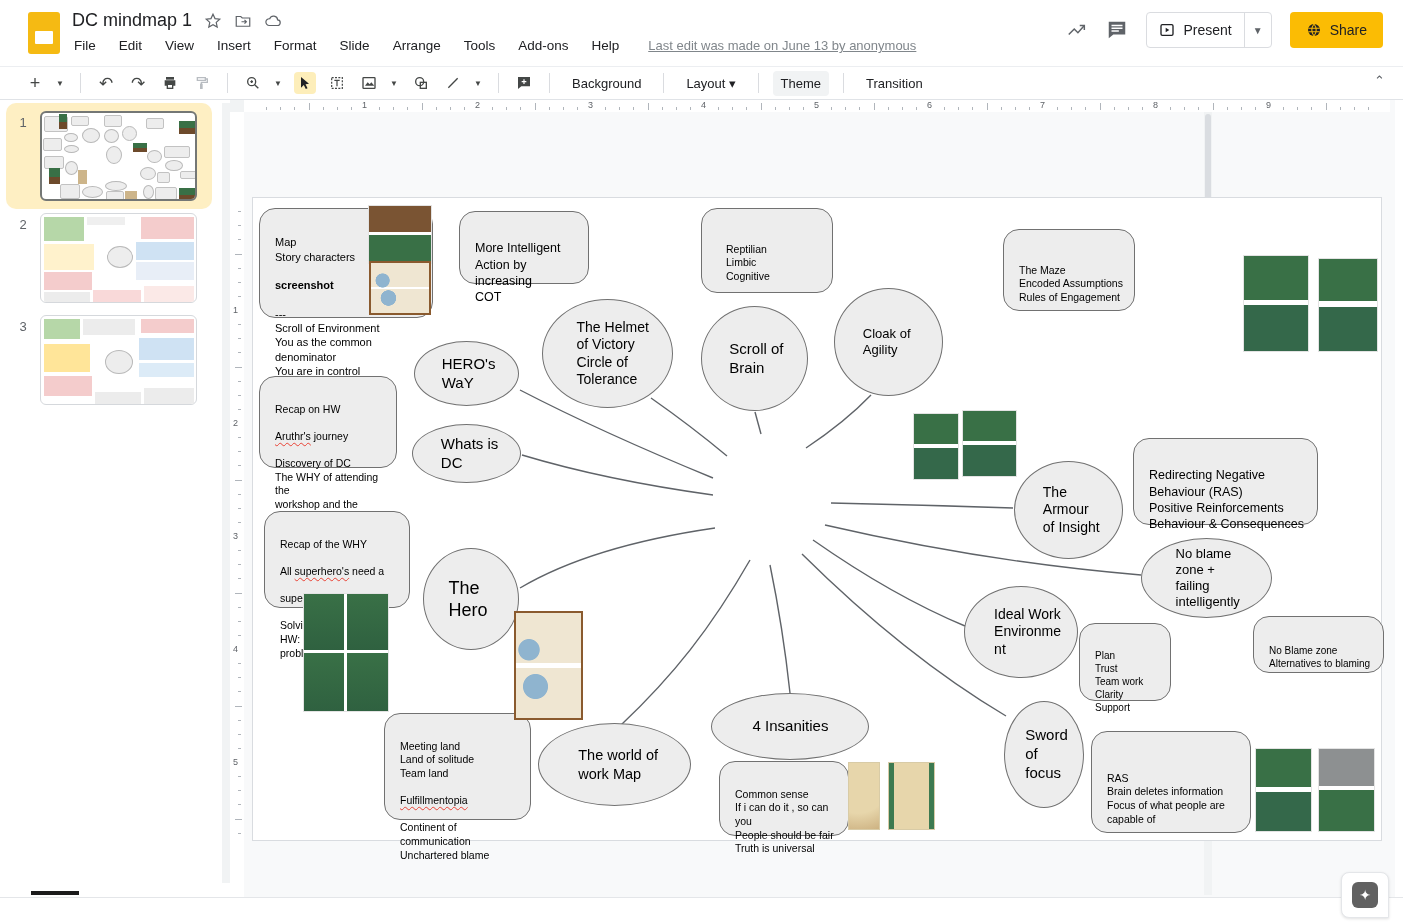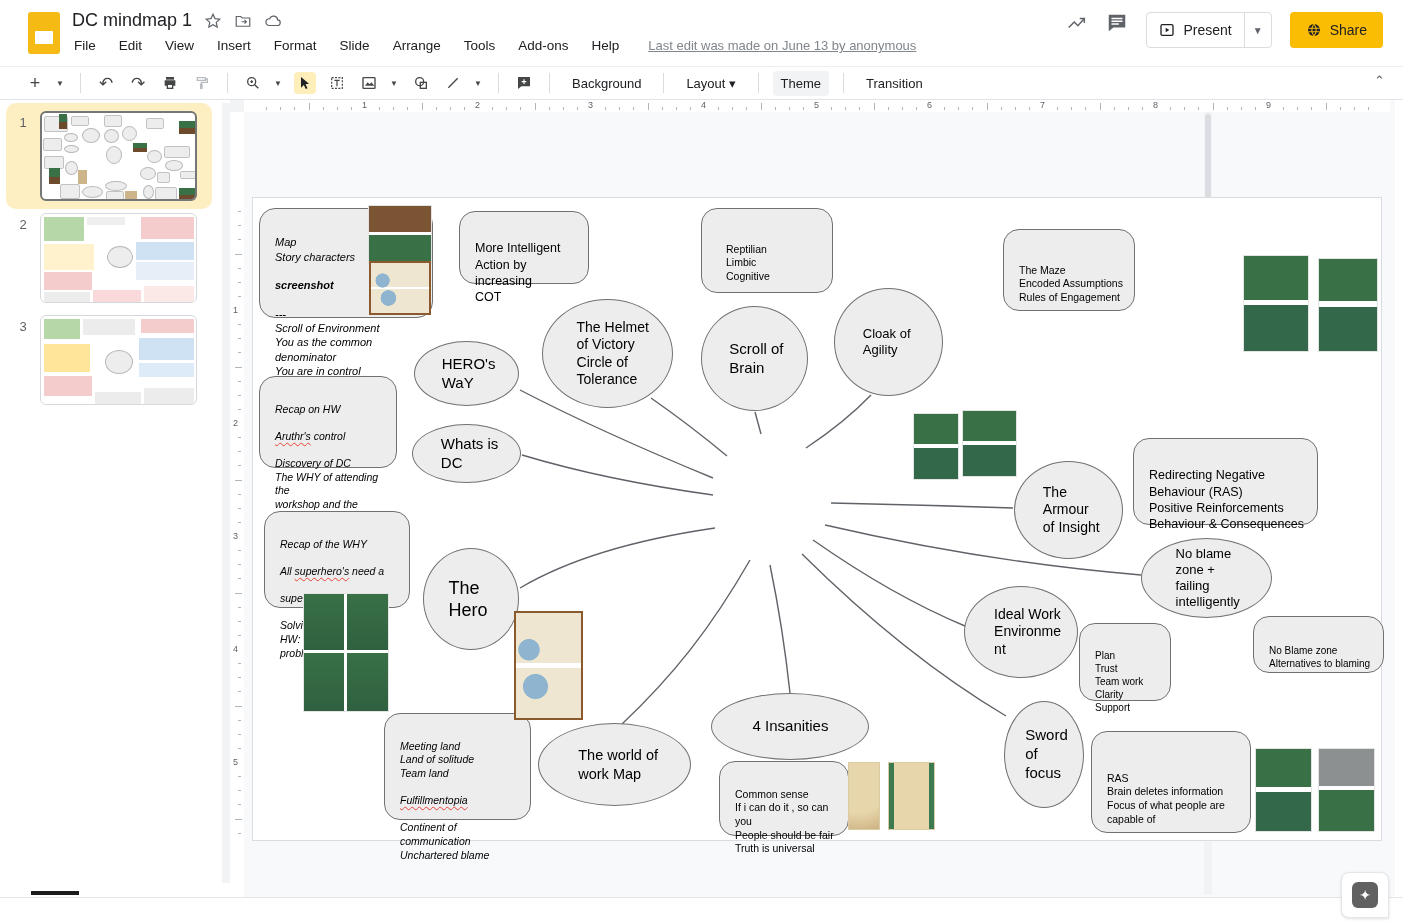--- a/index.html
+++ b/index.html
@@ -10,21 +10,21 @@
   
   #header { position:absolute; left:0; top:0; width:1403px; height:66px; background:#fff; }
   #logo { position:absolute; left:28px; top:12px; width:32px; height:42px; background:#f5ba13; border-radius:3px; }
   #logo::after { content:""; position:absolute; left:7px; top:19px; width:18px; height:13px; background:#fff; border-radius:1px; }
   #title-row { position:absolute; left:72px; top:10px; display:flex; align-items:center; gap:12px; }
   #doc-title { font-size:18px; color:#202124; }
   .hicon { width:18px; height:18px; fill:none; stroke:#5f6368; stroke-width:1.6; }
   #menu-row { position:absolute; left:72px; top:36px; display:flex; align-items:center; gap:19px; font-size:13.5px; color:#202124; }
   .menu-item { cursor:default; padding:2px 2px; }
   #last-edit { color:#80868b; text-decoration:underline; margin-left:8px; font-size:13px; }
-  #header-right { position:absolute; right:20px; top:12px; display:flex; align-items:flex-start; gap:18px; }
+  #header-right { position:absolute; right:20px; top:12px; display:flex; align-items:center; gap:18px; }
   .btn-present { display:flex; align-items:center; border:1px solid #dadce0; border-radius:4px; height:36px; background:#fff; }
   .btn-present .main { display:flex; align-items:center; gap:8px; padding:0 12px; font-size:14px; }
   .btn-present .caret { border-left:1px solid #dadce0; padding:0 8px; height:100%; display:flex; align-items:center; color:#5f6368; font-size:10px; }
   .btn-share { display:flex; align-items:center; gap:8px; background:#fbbc04; border-radius:4px; height:36px; padding:0 16px; font-size:14px; color:#202124; }
 
   
   #toolbar { position:absolute; left:0; top:66px; width:1403px; height:34px; background:#fff;
     border-top:1px solid #eceef1; border-bottom:1px solid #e0e3e7; display:flex; align-items:center; padding-left:24px; gap:10px; }
   .tb-ic { width:22px; height:22px; display:flex; align-items:center; justify-content:center; color:#444746; font-size:15px; border-radius:4px; }
   .tb-ic svg { width:16px; height:16px; }
@@ -65,21 +65,21 @@
   #main-scroll i { position:absolute; left:1px; top:2px; width:6px; height:120px; background:#dadde1; border-radius:3px; }
 
   
   #canvas { position:absolute; left:252px; top:197px; width:1130px; height:644px; background:#fff; border:1px solid #d9dce0; }
   #lines { position:absolute; left:0; top:0; width:1130px; height:644px; }
   #lines path { stroke:#5f6368; stroke-width:1.4; fill:none; }
 
   .nb { position:absolute; background:#ededed; border:1.5px solid #717171; border-radius:16px;
         padding:12px 10px 6px 15px; white-space:pre-line; color:#000; line-height:1.3; z-index:2; }
   .nb span { white-space:pre-line; }
-  .blk { display:block;font-style:italic; }
+  .blk { display:block; }
   .ne { position:absolute; background:#ededed; border:1.5px solid #717171; border-radius:50%;
         display:flex; align-items:center; white-space:pre-line; color:#000; line-height:1.25; z-index:2; }
   .ne > span { display:block; width:100%; padding-left:26%; }
   .sq { text-decoration:underline; text-decoration-style:wavy; text-decoration-color:#e94235; text-decoration-thickness:1px; text-underline-offset:2px; }
   .b { font-weight:bold; }
   #center-node { font-weight:bold; font-size:20px; letter-spacing:0.5px; }
   #center-node > span { padding-left:22%; }
 
   .comic { position:absolute; z-index:3; }
   .cgreen { background:linear-gradient(to bottom,#397046 0 46%,#fff 46% 52%,#34684a 52% 100%); outline:1px solid #e3e3e3; }
@@ -486,21 +486,21 @@
 Action by increasing
 COT</span>
     </div>
     <div class="nb" style="left:750px;top:31px;width:132px;height:82px;font-size:10.5px;padding-top:20px">
       <span>The Maze
 Encoded Assumptions
 Rules of Engagement</span>
     </div>
     <div class="nb" style="left:6px;top:178px;width:138px;height:92px;font-size:10.5px">
       <span class="blk">Recap on HW</span>
-      <span class="blk"><span class="sq">Aruthr's</span><span> control</span></span>
+      <span class="blk"><span class="sq">Aruthr's</span><span> journey</span></span>
       <span class="blk">Discovery of DC
 The WHY of attending the
 workshop and the impact</span>
     </div>
     <div class="nb" style="left:880px;top:240px;width:185px;height:87px;font-size:12.5px">
       <span>Redirecting Negative
 Behaviour (RAS)
 Positive Reinforcements
 Behaviour &amp; Consequences</span>
     </div>

